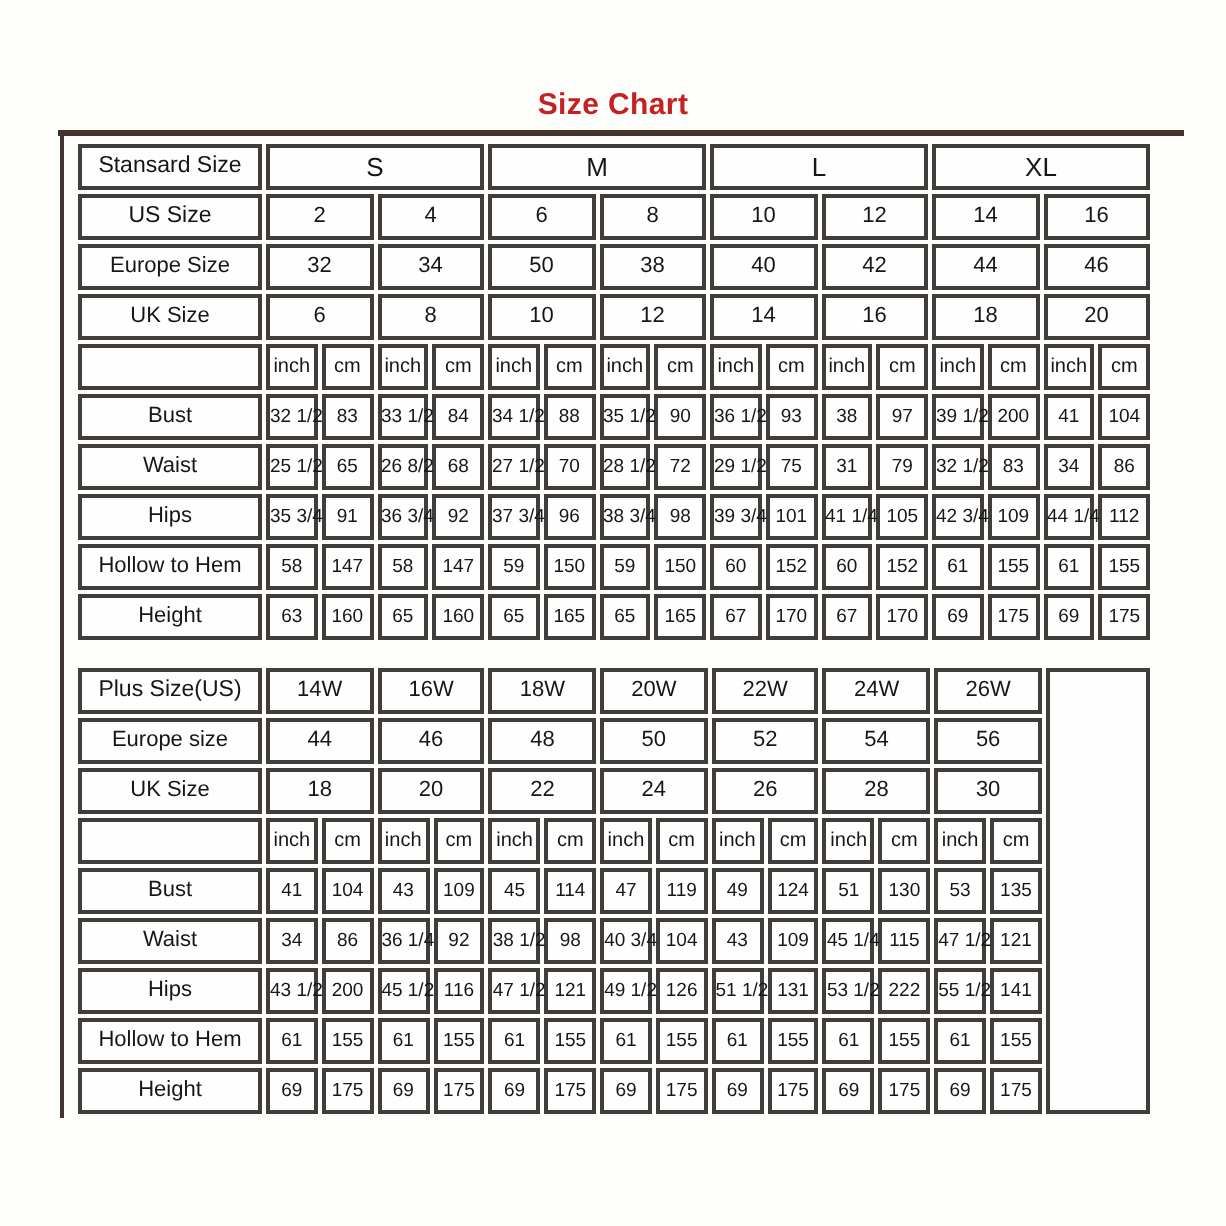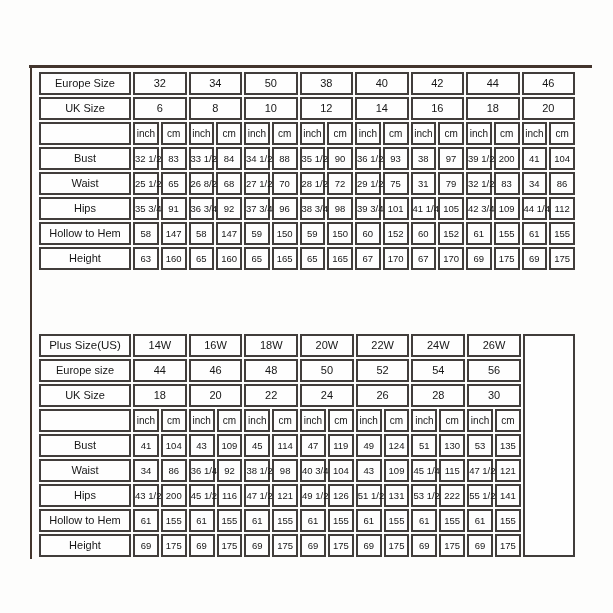--- a/index.html
+++ b/index.html
@@ -59,20 +59,21 @@
   .group-cell  { font-weight: bold; font-size: 13px; }
   .size-cell   { font-size: 11px; }
   .unit-cell   { font-size: 10px; margin-top: 40px; }
   .measure-cell{ font-size: 9.5px; }
   .spacer-cell { background: #fefefe; }
 </style>
 </head>
 <body>
 
 <div class="sheet">
+  <div class="title" id="page-title" style="color: rgb(195, 34, 34);">Size Chart</div>
   <div class="rule-top"></div>
   <div class="rule-left"></div>
   <table class="size-table" id="standard-table">
       <colgroup>
         <col style="width: 92px;">
         <col>
         <col>
         <col>
         <col>
         <col>
@@ -82,20 +83,38 @@
         <col>
         <col>
         <col>
         <col>
         <col>
         <col>
         <col>
         <col>
       </colgroup>
       <tbody>
+        <tr>
+          <th class="row-label bold">Stansard Size</th>
+          <th class="group-cell" colspan="4">S</th>
+          <th class="group-cell" colspan="4">M</th>
+          <th class="group-cell" colspan="4">L</th>
+          <th class="group-cell" colspan="4">XL</th>
+        </tr>
+        <tr>
+          <th class="row-label bold">US Size</th>
+          <td class="size-cell" colspan="2">2</td>
+          <td class="size-cell" colspan="2">4</td>
+          <td class="size-cell" colspan="2">6</td>
+          <td class="size-cell" colspan="2">8</td>
+          <td class="size-cell" colspan="2">10</td>
+          <td class="size-cell" colspan="2">12</td>
+          <td class="size-cell" colspan="2">14</td>
+          <td class="size-cell" colspan="2">16</td>
+        </tr>
         <tr>
           <th class="row-label">Europe Size</th>
           <td class="size-cell" colspan="2">32</td>
           <td class="size-cell" colspan="2">34</td>
           <td class="size-cell" colspan="2">50</td>
           <td class="size-cell" colspan="2">38</td>
           <td class="size-cell" colspan="2">40</td>
           <td class="size-cell" colspan="2">42</td>
           <td class="size-cell" colspan="2">44</td>
           <td class="size-cell" colspan="2">46</td>

